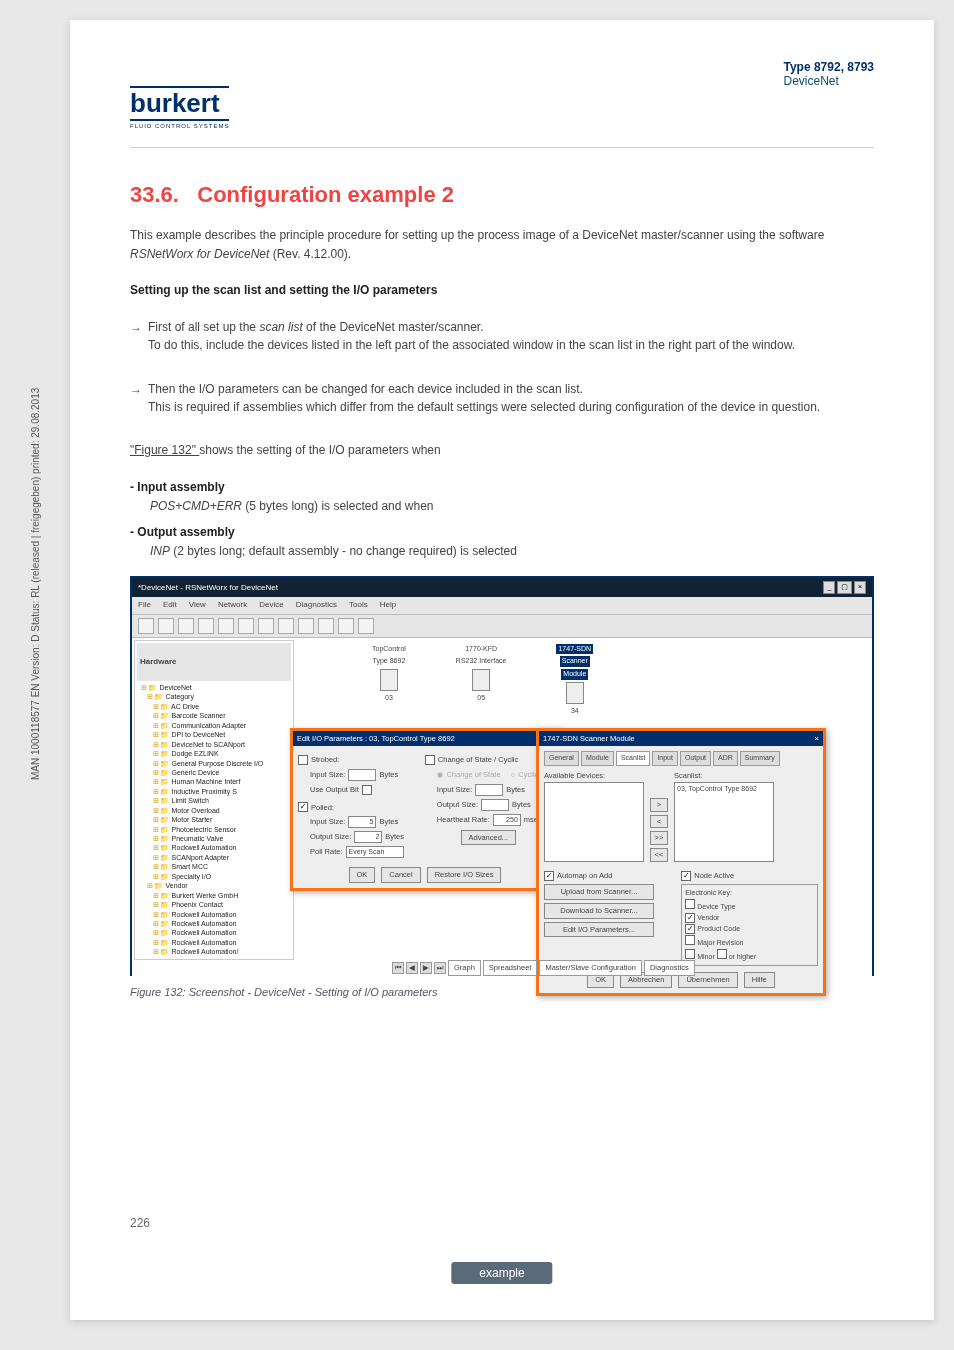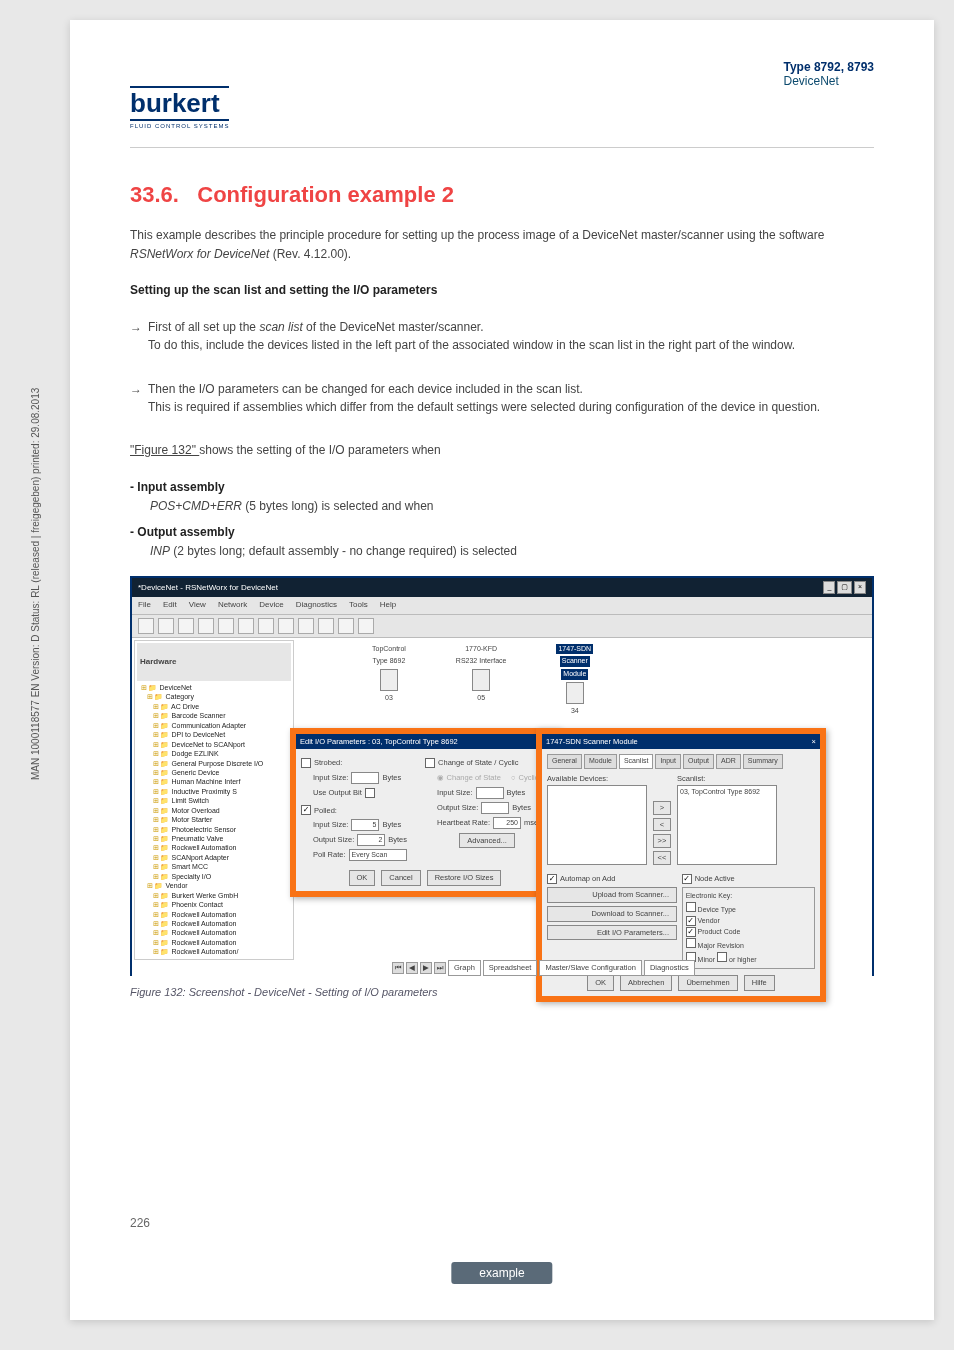--- a/index.html
+++ b/index.html
@@ -33,42 +33,42 @@
 .t-btn{width:16px;height:16px;background:#f4f4f4;border:1px solid #aaa}
 .main-area{position:relative;height:340px;background:#fff}
 .hw-panel{position:absolute;left:2px;top:2px;width:160px;height:320px;border:1px solid #ccc;background:#fff;overflow:hidden;padding:2px}
 .hw-title{background:#e6e6e6;padding:13px 3px;font-weight:700}
 .tree{padding:2px 0 0 4px;font-size:7px;line-height:1.35;color:#222}
 .tree .fold{color:#c90}
 .node-row{display:flex;gap:50px;position:absolute;left:240px;top:6px}
 .node{display:flex;flex-direction:column;align-items:center;gap:2px;font-size:7px}
 .node-icon{width:18px;height:22px;border:1px solid #888;background:#eee}
 .node.sel .lbl{background:#002f6c;color:#fff;padding:0 2px}
-.dlg{position:absolute;border:6px solid #f97316;background:#eee;box-shadow:2px 2px 6px rgba(0,0,0,.3)}
+.dlg{position:absolute;border:3px solid #f97316;background:#eee;box-shadow:2px 2px 6px rgba(0,0,0,.3)}
 .dlg-title{background:#002f6c;color:#fff;padding:2px 4px;display:flex;justify-content:space-between;font-size:7.5px}
 .dlg-body{padding:5px;font-size:7.5px}
 .dlg1{left:158px;top:90px;width:270px}
 .dlg2{left:404px;top:90px;width:290px}
 .field-row{display:flex;align-items:center;gap:3px;margin:3px 0}
 .chk{width:10px;height:10px;border:1px solid #666;background:#fff;display:inline-block}
 .chk.on{background:#fff;color:#000;font-size:8px;line-height:8px;text-align:center}
 .num-in{width:28px;height:12px;border:1px solid #888;background:#fff;text-align:right;padding-right:2px;font-size:7px}
 .sel-in{width:58px;height:12px;border:1px solid #888;background:#fff;font-size:7px;padding-left:2px}
 .btn{border:1px solid #888;background:#e6e6e6;padding:1px 7px;font-size:7.5px}
 .btn-row{display:flex;gap:6px;justify-content:center;margin-top:6px}
 .tabs{display:flex;gap:2px;margin-bottom:4px}
 .tab{border:1px solid #999;background:#ddd;padding:1px 4px;font-size:7px}
 .tab.active{background:#fff}
 .list-box{border:1px solid #888;background:#fff;height:80px;width:100px;position:relative}
 .list-box .row{padding:1px 2px;font-size:7px}
 .two-lists{display:flex;gap:6px;align-items:flex-end}
 .mid-btns{display:flex;flex-direction:column;gap:3px;margin-top:6px}
 .mid-btns .btn{width:18px;padding:0;text-align:center}
 .side-btns{display:flex;flex-direction:column;gap:3px}
-.side-btns .btn{width:130px;text-align:right}
+.side-btns .btn{width:110px;text-align:center}
 .ekey{border:1px solid #999;padding:3px;margin-top:3px;font-size:7px}
 .sheet-tabs{position:absolute;bottom:2px;left:260px;font-size:7.5px;display:flex;align-items:center;gap:2px}
 .sheet-tabs .mini{border:1px solid #999;background:#ddd;width:12px;height:12px;text-align:center;line-height:10px}
 .sheet-tabs .tb{border:1px solid #999;background:#fff;padding:1px 5px}
 .fig-caption{font-style:italic;font-size:11px;color:#556;margin-top:8px}
 .page-num{position:absolute;bottom:90px;left:60px;font-size:12px;color:#666}
 .lang-pill{position:absolute;bottom:36px;left:50%;transform:translateX(-50%);background:#5a6a78;color:#fff;padding:4px 28px;border-radius:3px;font-size:12px}
 .win-btns{display:flex;gap:2px}
 .win-btns span{background:#ddd;color:#000;font-size:7px;padding:0 3px;border:1px solid #888}
 </style>

